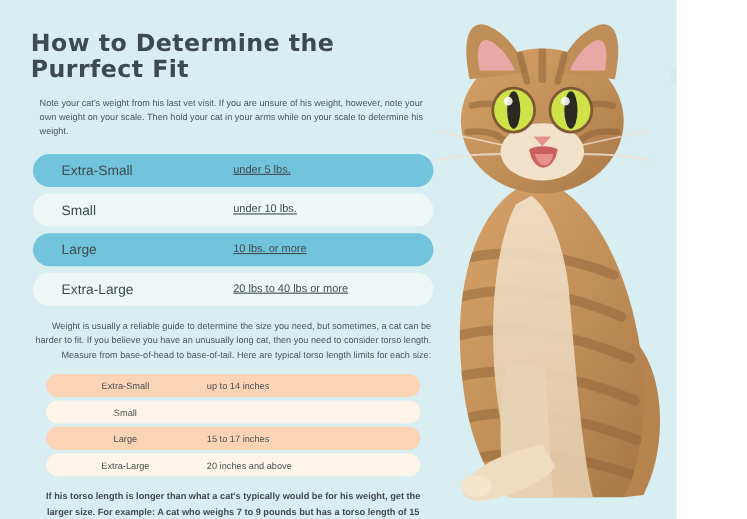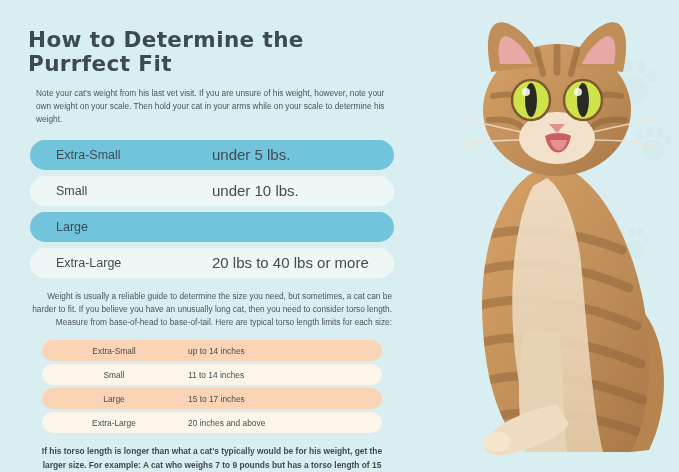--- a/index.html
+++ b/index.html
@@ -4,21 +4,21 @@
 <style>
   * { box-sizing: border-box; }
   html, body {
     margin: 0; padding: 0;
     width: 679px; height: 472px;
     overflow: hidden;
     font-family: "Liberation Sans", sans-serif;
   }
   .page {
     position: relative;
-    width: 679px; height: 472px;
+    width: 615px; height: 472px;
     background: #d9eef0;
     overflow: hidden;
   }
   
   .paw {
     position: absolute;
     opacity: 0.45;
     pointer-events: none;
   }
   .paw .pad {
@@ -64,22 +64,23 @@
   .wrow.band-blue { background: #72c4dc; }
   .wrow.band-light { background: #eef6f6; }
   .wrow .wlabel {
     width: 178px;
     font-size: 12.5px;
     color: #3f4b50;
     padding-left: 22px;
   }
   .wrow .wval {
     flex: 1;
-    font-size: 15px;
+    font-size: 10px;
     color: #414d52;
+    text-decoration: underline;
   }
   .note {
     font-size: 8.3px;
     line-height: 1.55;
     color: #4a565b;
     text-align: right;
     margin: 2px 4px 12px 4px;
   }
   
   .torso-table {
@@ -168,37 +169,37 @@
       <div class="wrow band-blue">
         <div class="wlabel">Extra-Small</div>
         <div class="wval">under 5 lbs.</div>
       </div>
       <div class="wrow band-light">
         <div class="wlabel">Small</div>
         <div class="wval">under 10 lbs.</div>
       </div>
       <div class="wrow band-blue">
         <div class="wlabel">Large</div>
+        <div class="wval">10 lbs. or more</div>
       </div>
       <div class="wrow band-light">
         <div class="wlabel">Extra-Large</div>
         <div class="wval">20 lbs to 40 lbs or more</div>
       </div>
     </div>
 
     <p class="note">Weight is usually a reliable guide to determine the size you need, but sometimes, a cat can be harder to fit. If you believe you have an unusually long cat, then you need to consider torso length. Measure from base-of-head to base-of-tail. Here are typical torso length limits for each size:</p>
 
     <div class="torso-table">
       <div class="trow band-peach">
         <div class="tlabel">Extra-Small</div>
         <div class="tval">up to 14 inches</div>
       </div>
       <div class="trow band-cream">
         <div class="tlabel">Small</div>
-        <div class="tval">11 to 14 inches</div>
       </div>
       <div class="trow band-peach">
         <div class="tlabel">Large</div>
         <div class="tval">15 to 17 inches</div>
       </div>
       <div class="trow band-cream">
         <div class="tlabel">Extra-Large</div>
         <div class="tval">20 inches and above</div>
       </div>
     </div>

